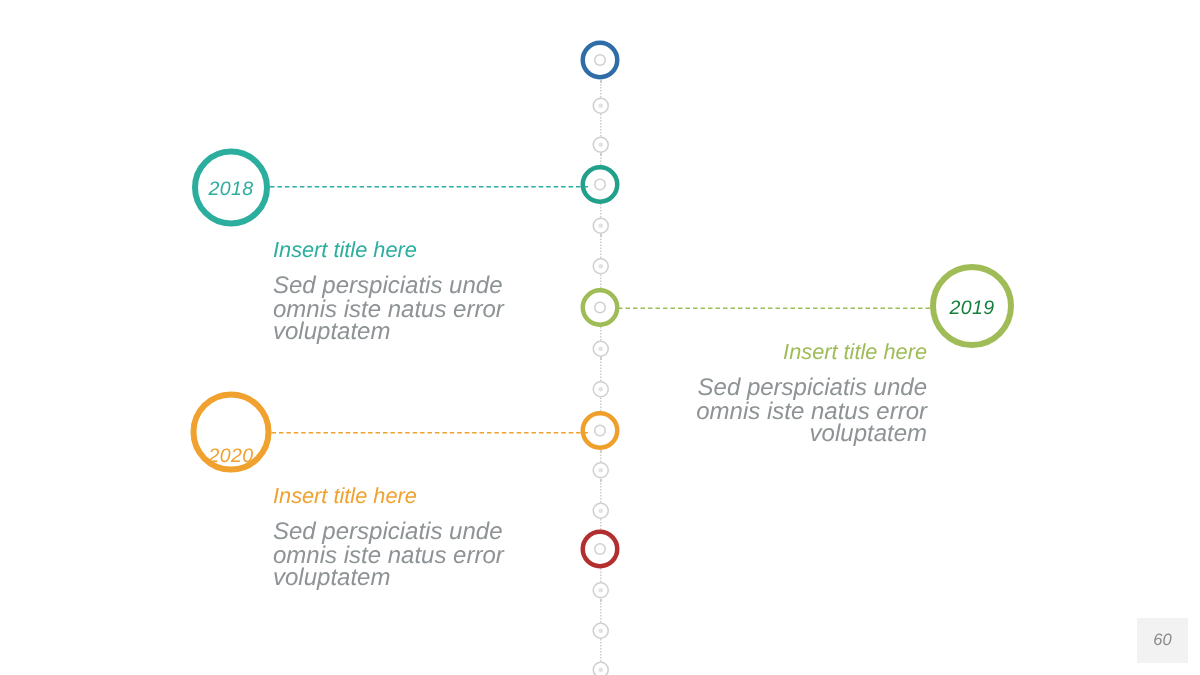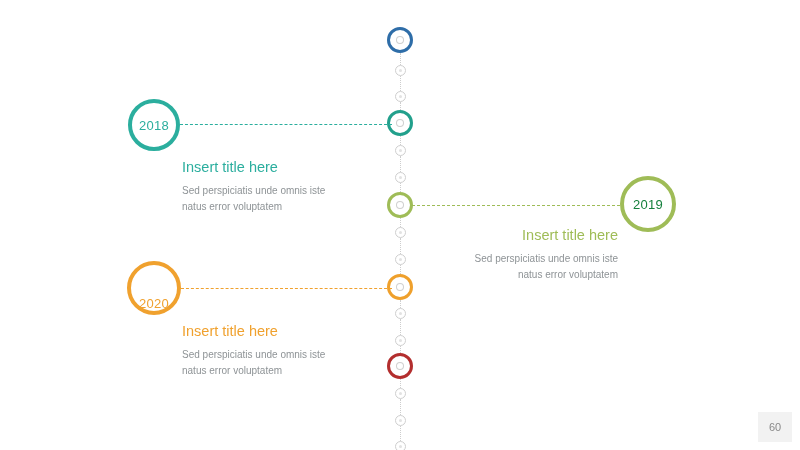--- a/index.html
+++ b/index.html
@@ -11,20 +11,21 @@
     height: 450px;
     background: #ffffff;
     font-family: "Liberation Sans", sans-serif;
     overflow: hidden;
   }
   #slide {
     position: relative;
     width: 800px;
     height: 450px;
     background: #ffffff;
+    font-style: italic;
   }
 
   
   #spine {
     position: absolute;
     left: 0;
     top: 0;
     width: 800px;
     height: 450px;
     pointer-events: none;
@@ -105,21 +106,21 @@
   .text-block {
     position: absolute;
   }
   .block-title {
     font-size: 14.5px;
     line-height: 18px;
     margin: 0 0 7px 0;
     font-weight: normal;
   }
   .block-body {
-    font-size: 10px;
+    font-size: 16px;
     line-height: 15.5px;
     color: #8e9396;
     margin: 0;
   }
   .align-right {
     text-align: right;
   }
 
   
   #page-badge {

